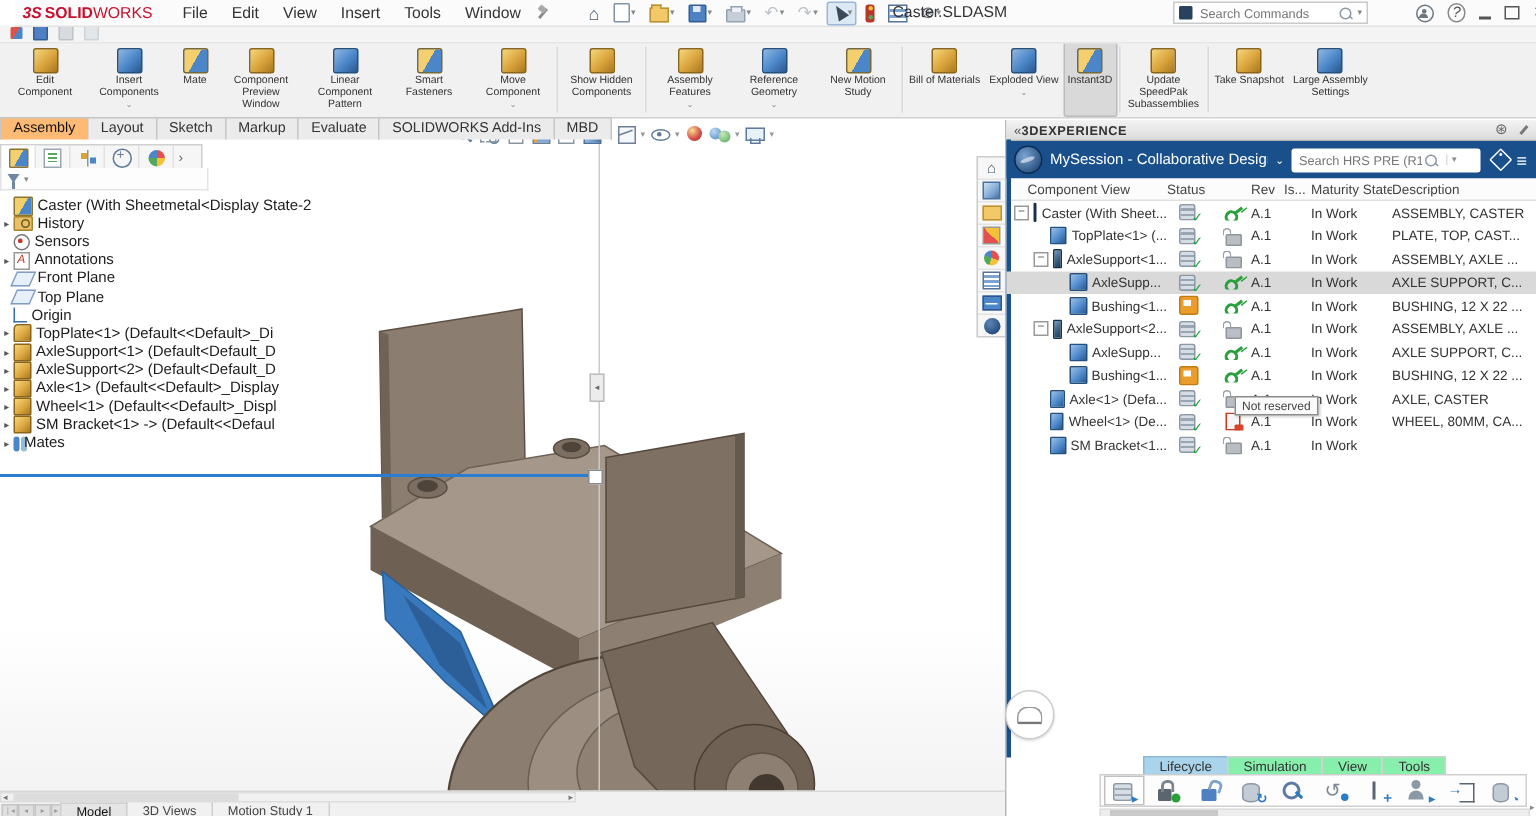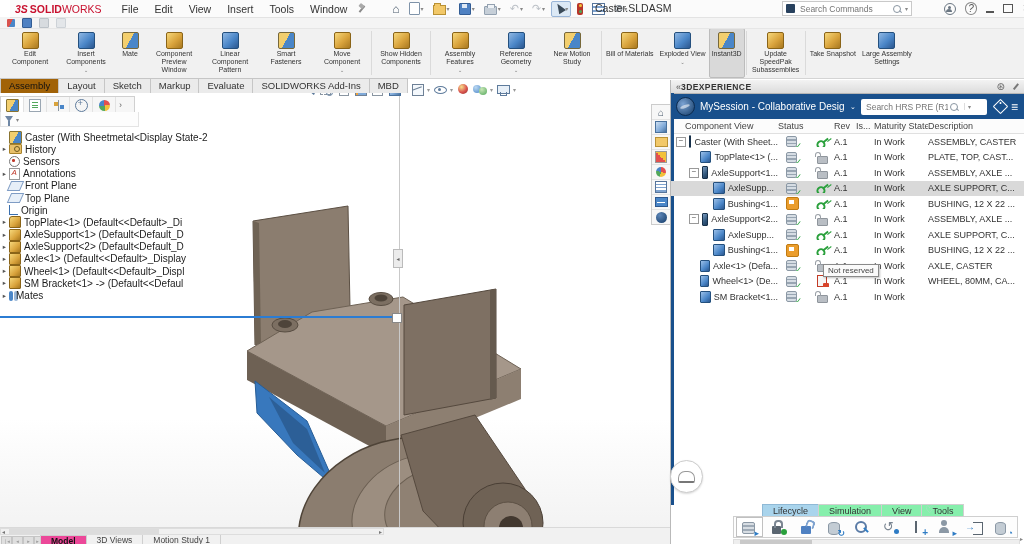--- a/index.html
+++ b/index.html
@@ -79,21 +79,21 @@
   .pal1{background:linear-gradient(135deg,#8fb7e3,#4a86c8 55%,#2c578e);border:1px solid #24507e}
   .pal2{background:linear-gradient(120deg,#f3cf6e 0 48%,#4a86c8 48%);border:1px solid #77683a}
   .rlbl{font-size:7px;line-height:1.15;color:#333}
   .rdd{font-size:5.5px;color:#888;margin-top:1px}
 
   
   #cmtabs{position:absolute;left:0;top:78px;height:15px;display:flex;z-index:18}
   .cmtab{padding:1px 8px 0;border:1px solid #c6c6c6;border-bottom:none;background:#ebebeb;color:#333;font-size:9.5px;
          border-right:none}
   .cmtab:last-child{border-right:1px solid #c6c6c6}
-  .cmtab.active{background:#a16207;color:#111}
+  .cmtab.active{background:#fdba74;color:#111}
 
   
   .viewport{position:absolute;left:0;top:93px;width:670px;height:434px;background:linear-gradient(#ffffff 75%,#f3f3f3)}
   .modelwrap{position:absolute;left:185px;top:100px;width:420px;height:420px}
 
   
   #headsup{position:absolute;left:302px;top:82px;height:14px;display:flex;align-items:center;gap:3px;z-index:17}
   .hubtn{display:flex;align-items:center}
   .hudd{font-size:6px;color:#999}
   .hu{position:relative;width:14px;height:13px}
@@ -280,21 +280,21 @@
   
   .bottombar{position:absolute;left:0;top:527px;width:670px;height:17px;background:#f1f1f1;border-top:1px solid #d9d9d9;z-index:12}
   #hscroll{position:absolute;left:0;top:528px;width:384px;height:7px;background:#f0f0f0;border:1px solid #ddd;z-index:13;
            display:flex;justify-content:space-between;align-items:center;font-size:6px;color:#777;padding:0 1px;box-sizing:border-box}
   .hthumb{position:absolute;left:9px;top:529px;width:150px;height:5px;background:#dcdcdc;z-index:14}
   #navbtns{position:absolute;left:1px;top:536px;display:flex;z-index:13}
   .nav{width:9px;height:8px;background:#dfdfdf;border:1px solid #c5c5c5;font-size:5px;color:#9a9a9a;
        display:flex;align-items:center;justify-content:center}
   #doctabs{position:absolute;left:40px;top:535px;display:flex;font-size:8.5px;z-index:13}
   .dtab{padding:0 10px;border-right:1px solid #cfcfcf;color:#444;display:flex;align-items:center;height:9px}
-  .dtab.active{background:#ec4899;font-weight:bold;color:#111;border:1px solid #cfcfcf;border-bottom:none}
+  .dtab.active{background:#e5e5e5;font-weight:normal;color:#111;border:1px solid #cfcfcf;border-bottom:none}
 </style>
 </head>
 <body>
 
 <div class="root">
 
   <div class="viewport">
     <div class="modelwrap">
       <svg width="420" height="420" viewBox="0 0 420 420">
 

